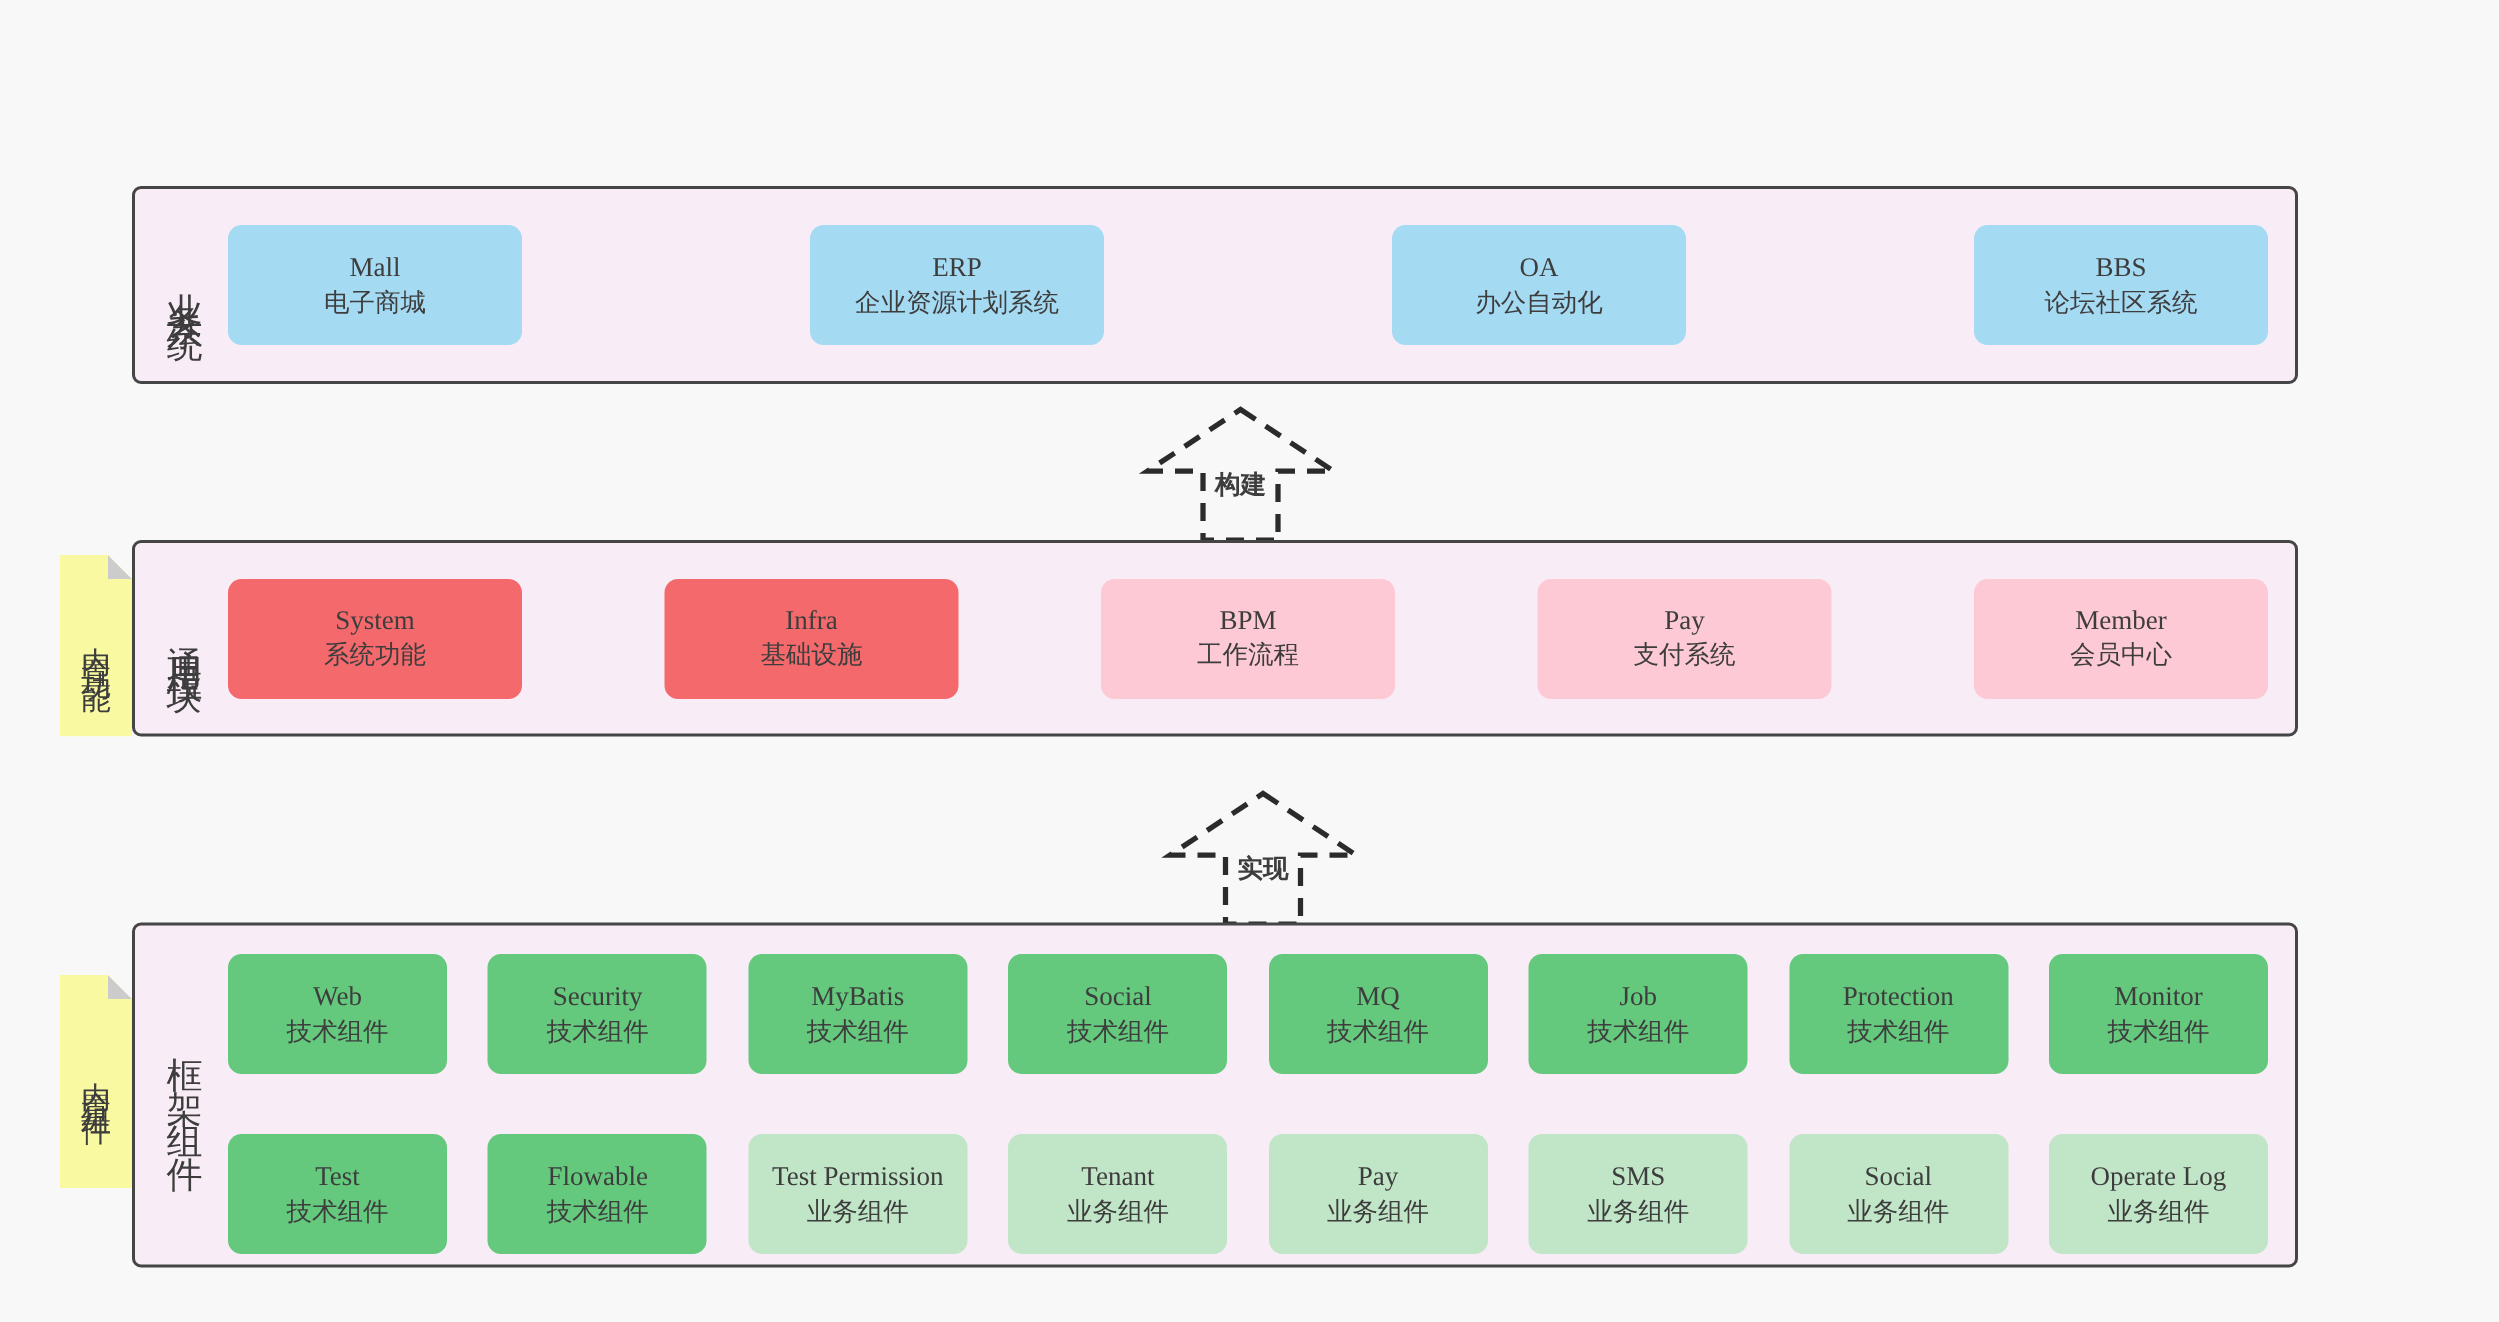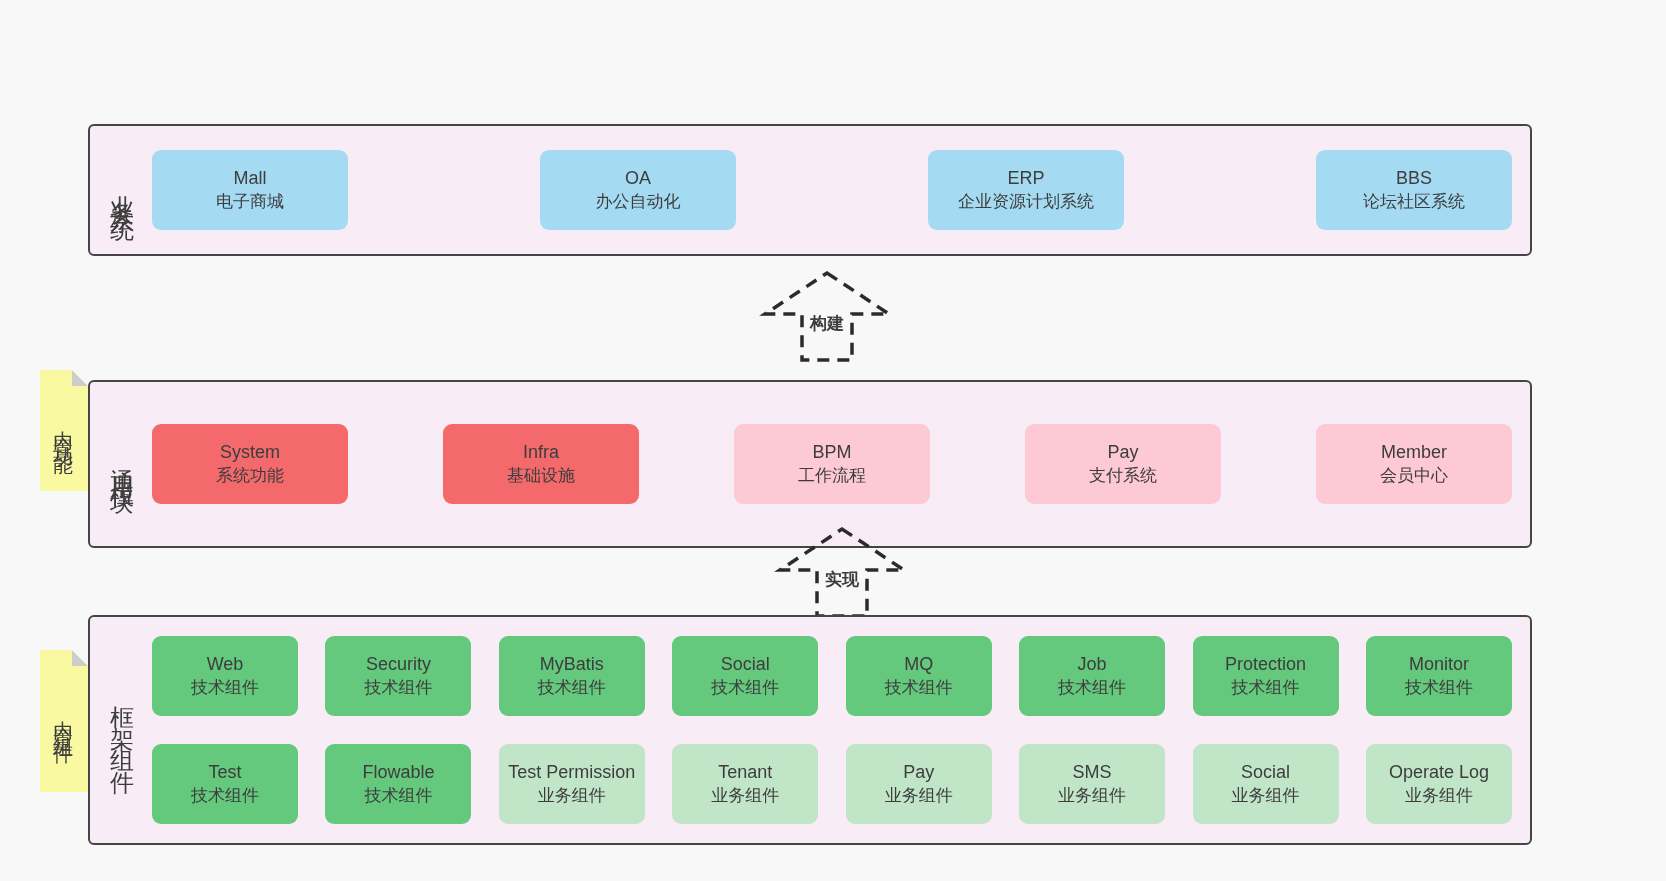--- a/index.html
+++ b/index.html
@@ -14,21 +14,21 @@
   
   .band{
     position:absolute;
     left:88px;width:1444px;
     background:var(--band_bg,#f8edf6);
     border:2px solid var(--band_border,#454545);
     border-radius:6px;
     box-sizing:border-box;
   }
   .band-1{top:124px;height:132px;}
-  .band-2{top:380px;height:168px;}
+  .band-2{top:360px;height:131px;}
   .band-3{top:615px;height:230px;}
   .band-label{
     position:absolute;left:8px;top:0;bottom:0;width:48px;
     display:flex;align-items:center;justify-content:center;
     writing-mode:vertical-rl;
     font-size:24px;letter-spacing:7px;
     color:var(--text,#3d3d3d);
   }
   .band-3 .band-label{letter-spacing:22px;}
   .rows{
@@ -36,22 +36,22 @@
     display:flex;flex-direction:column;justify-content:center;gap:28px;
   }
   .row{display:flex;justify-content:space-between;}
   .box{
     height:80px;border-radius:9px;
     display:flex;flex-direction:column;align-items:center;justify-content:center;
     text-align:center;line-height:1.32;
     padding:4px 6px;box-sizing:border-box;
   }
   .band-1 .box,.band-2 .box{width:196px;}
-  .band-3 .box{width:146px;}
-  .box .t{font-size:18px;}
+  .band-3 .box{width:146px;margin-top:12px;}
+  .box .t{font-size:18px;font-family:Liberation Serif, serif;}
   .box .s{font-size:17px;}
   .c-blue{background:var(--blue,#a5daf3);}
   .c-red{background:var(--red,#f4696c);}
   .c-pink{background:var(--pink,#fdc9d4);}
   .c-green{background:var(--green,#64c87d);}
   .c-light_green{background:var(--light_green,#c0e5c7);}
   
   .sticky{
     position:absolute;left:40px;width:48px;
     background:var(--sticky,#f9f9a2);
@@ -103,26 +103,26 @@
 
   <section class="band band-1">
     <div class="band-label">业务系统</div>
     <div class="rows">
         <div class="row">
           <div class="box c-blue">
             <div class="t">Mall</div>
             <div class="s">电子商城</div>
           </div>
           <div class="box c-blue">
+            <div class="t">ERP</div>
+            <div class="s">企业资源计划系统</div>
+          </div>
+          <div class="box c-blue">
             <div class="t">OA</div>
             <div class="s">办公自动化</div>
-          </div>
-          <div class="box c-blue">
-            <div class="t">ERP</div>
-            <div class="s">企业资源计划系统</div>
           </div>
           <div class="box c-blue">
             <div class="t">BBS</div>
             <div class="s">论坛社区系统</div>
           </div>
         </div>
       </div>
   </section>
 
   <div class="arrow arrow-1">

